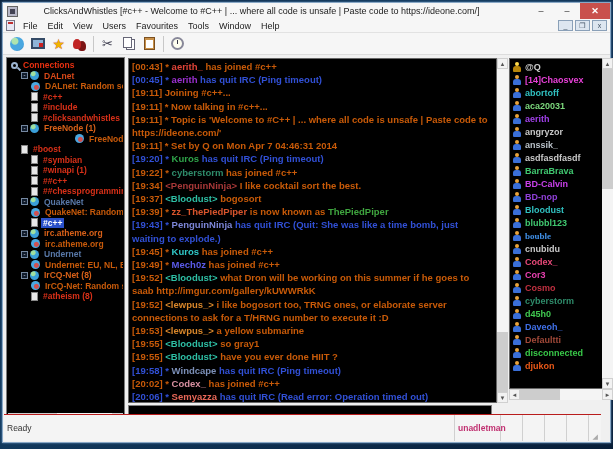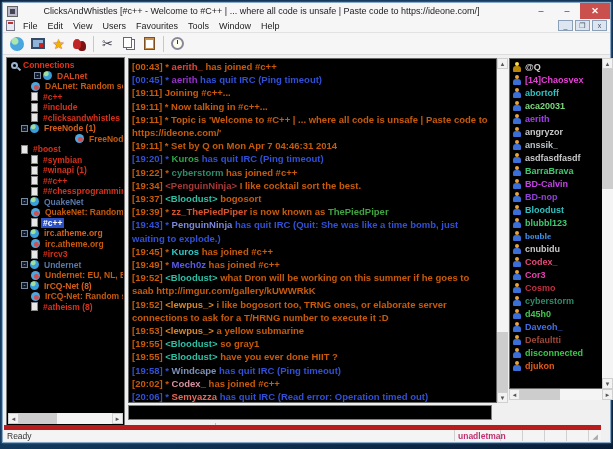--- a/index.html
+++ b/index.html
@@ -113,22 +113,22 @@
   
   #input-box { position:absolute; left:124px; top:349px; width:364px; height:15px; background:#000;
     border:1px solid #808080; }
   #format-bar { position:absolute; left:121px; top:366px; height:13px; display:flex; align-items:center; gap:4px; }
   .fmt-btn { min-width:11px; height:11px; font-size:8px; font-weight:bold; color:#334; display:flex;
     align-items:center; justify-content:center; }
   .fmt-btn.gold { color:#e0a000; }
   .fmt-sep { width:1px; height:11px; background:#bbb; }
 
   
-  #statusbar { position:absolute; left:1px; right:9px; bottom:1px; height:16px; background:#f4f4f4;
-    border-top:5px solid #b91c1c; display:flex; font-size:8.5px; color:#333; }
+  #statusbar { position:absolute; left:1px; right:9px; bottom:1px; height:27px; background:#f4f4f4;
+    border-top:1px solid #b91c1c; display:flex; font-size:8.5px; color:#333; }
   .sb-cell { border-right:1px solid #d0d0d0; height:100%; display:flex; align-items:center; padding:0 3px; }
   #sb-ready { flex:1; }
   #sb-nick { width:46px; color:#c03070; font-weight:bold; }
   .sb-small { width:22px; }
   #sb-grip { width:12px; border-right:none; color:#aaa; font-size:7px; display:flex; align-items:flex-end;
     justify-content:flex-end; }
 </style>
 </head>
 <body>
 
@@ -194,21 +194,21 @@
       </div>
 
     <div id="main">
 
       <div id="tree-panel">
         <div id="tree">
             <div class="tree-row" style="padding-left: 3px;">
               <span class="ti ti-mag"></span>
               <span class="tree-label" style="color: rgb(232, 48, 16);">Connections</span>
             </div>
-            <div class="tree-row" style="padding-left: 26px;">
+            <div class="tree-row" style="padding-left: 13px;">
               <span class="tree-exp">-</span>
               <span class="ti ti-net"></span>
               <span class="tree-label" style="color: rgb(216, 72, 24);">DALnet</span>
             </div>
             <div class="tree-row" style="padding-left: 23px;">
               <span class="ti ti-srv"></span>
               <span class="tree-label" style="color: rgb(200, 90, 10);">DALnet: Random server</span>
             </div>
             <div class="tree-row" style="padding-left: 23px;">
               <span class="ti ti-chan"></span>
@@ -265,24 +265,20 @@
               <span class="tree-label sel" style="color: rgb(255, 255, 255);">#c++</span>
             </div>
             <div class="tree-row" style="padding-left: 13px;">
               <span class="tree-exp">-</span>
               <span class="ti ti-net"></span>
               <span class="tree-label" style="color: rgb(216, 96, 24);">irc.atheme.org</span>
             </div>
             <div class="tree-row" style="padding-left: 23px;">
               <span class="ti ti-srv"></span>
               <span class="tree-label" style="color: rgb(200, 90, 10);">irc.atheme.org</span>
-            </div>
-            <div class="tree-row" style="padding-left: 23px;">
-              <span class="ti ti-chan"></span>
-              <span class="tree-label" style="color: rgb(216, 48, 24);">#ircv3</span>
             </div>
             <div class="tree-row" style="padding-left: 13px;">
               <span class="tree-exp">-</span>
               <span class="ti ti-net"></span>
               <span class="tree-label" style="color: rgb(88, 120, 168);">Undernet</span>
             </div>
             <div class="tree-row" style="padding-left: 23px;">
               <span class="ti ti-srv"></span>
               <span class="tree-label" style="color: rgb(200, 90, 10);">Undernet: EU, NL, Ede</span>
             </div>

